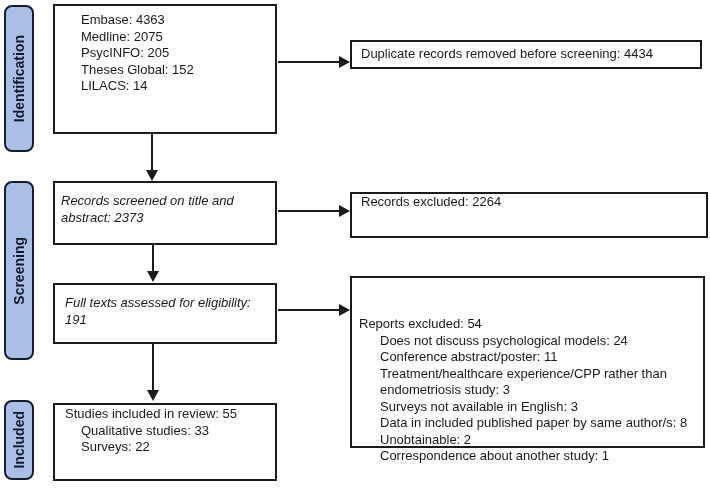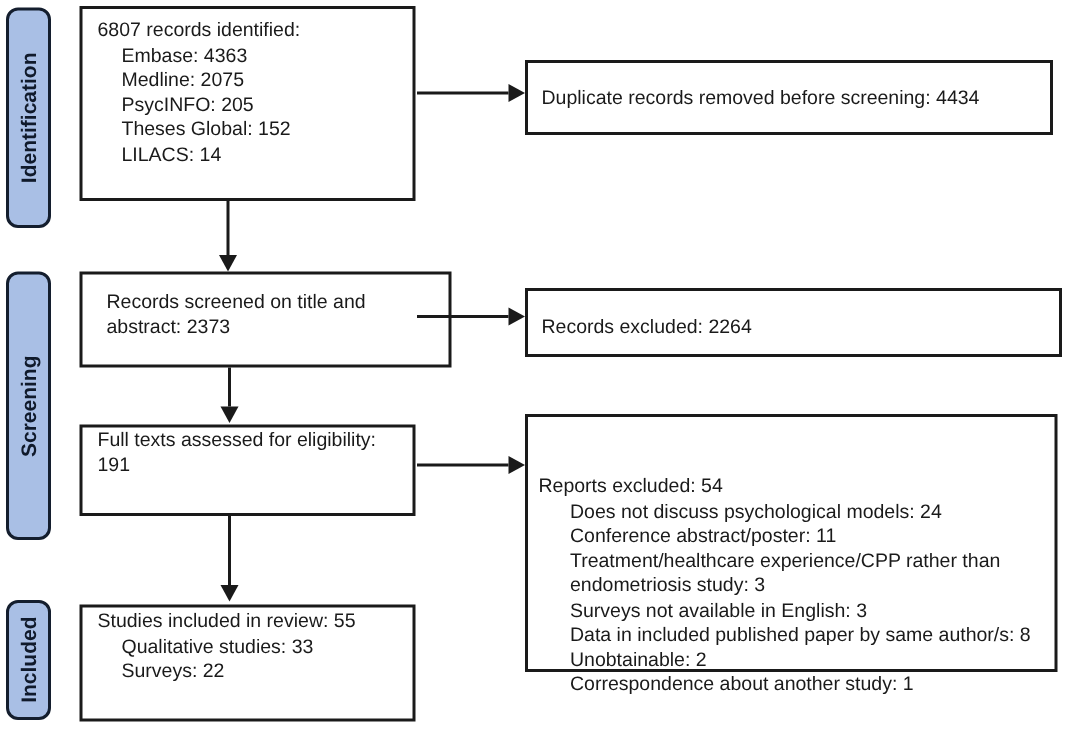--- a/index.html
+++ b/index.html
@@ -24,25 +24,25 @@
     writing-mode:vertical-rl; transform:rotate(180deg);
     font-weight:bold; font-size:14px; line-height:14px;
     color:var(--stage-text,#101a2b); white-space:nowrap;
   }
   
   .box {
     position:absolute; background:#ffffff; box-sizing:border-box;
     border:2px solid var(--line-color,#1a1a1a);
   }
   #box-identified { left:53px;  top:4px;   width:224px; height:130px; padding:6px 8px 0 10px; }
-  #box-screened   { left:53px;  top:181px; width:248px; height:64px;  padding:10px 8px 0 16px; }
-  #box-fulltexts  { left:53px;  top:283px; width:224px; height:61px;  padding:0 8px 0 10px; }
+  #box-screened   { left:53px;  top:181px; width:224px; height:64px;  padding:10px 8px 0 6px;font-style:italic; }
+  #box-fulltexts  { left:53px;  top:283px; width:224px; height:61px;  padding:10px 8px 0 10px;font-style:italic; }
   #box-included   { left:53px;  top:403px; width:224px; height:78px;  padding:1px 8px 0 10px; }
-  #box-duplicates { left:350px; top:40px;  width:352px; height:50px;  display:flex; align-items:center; padding:0 8px 0 9px; }
-  #box-excluded   { left:350px; top:192px; width:358px; height:46px;  padding:16px 8px 0 9px; }
+  #box-duplicates { left:350px; top:40px;  width:352px; height:29px;  display:flex; align-items:center; padding:0 8px 0 9px; }
+  #box-excluded   { left:350px; top:192px; width:358px; height:46px;  padding:0 8px 0 9px; }
   #box-reports    { left:350px; top:276px; width:355px; height:172px; padding:38px 3px 0 7px; }
   .sub-line { margin-left:16px; }
   #box-reports .sub-line { margin-left:21px; }
   
   .arrow-h { position:absolute; height:1.5px; background:var(--line-color,#1a1a1a); }
   .arrow-h::after {
     content:""; position:absolute; right:-11px; top:-5.2px; width:0; height:0;
     border-left:11px solid var(--line-color,#1a1a1a);
     border-top:6px solid transparent; border-bottom:6px solid transparent;
   }
@@ -68,21 +68,20 @@
     <span class="stage-text">Identification</span>
   </div>
   <div class="stage" id="stage-screening">
     <span class="stage-text">Screening</span>
   </div>
   <div class="stage" id="stage-included">
     <span class="stage-text">Included</span>
   </div>
 
   <div class="box" id="box-identified">
-    <div>6807 records identified:</div>
     <div>
         <div class="sub-line">Embase: 4363</div>
         <div class="sub-line">Medline: 2075</div>
         <div class="sub-line">PsycINFO: 205</div>
         <div class="sub-line">Theses Global: 152</div>
         <div class="sub-line">LILACS: 14</div>
       </div>
   </div>
 
   <div class="box" id="box-duplicates">

